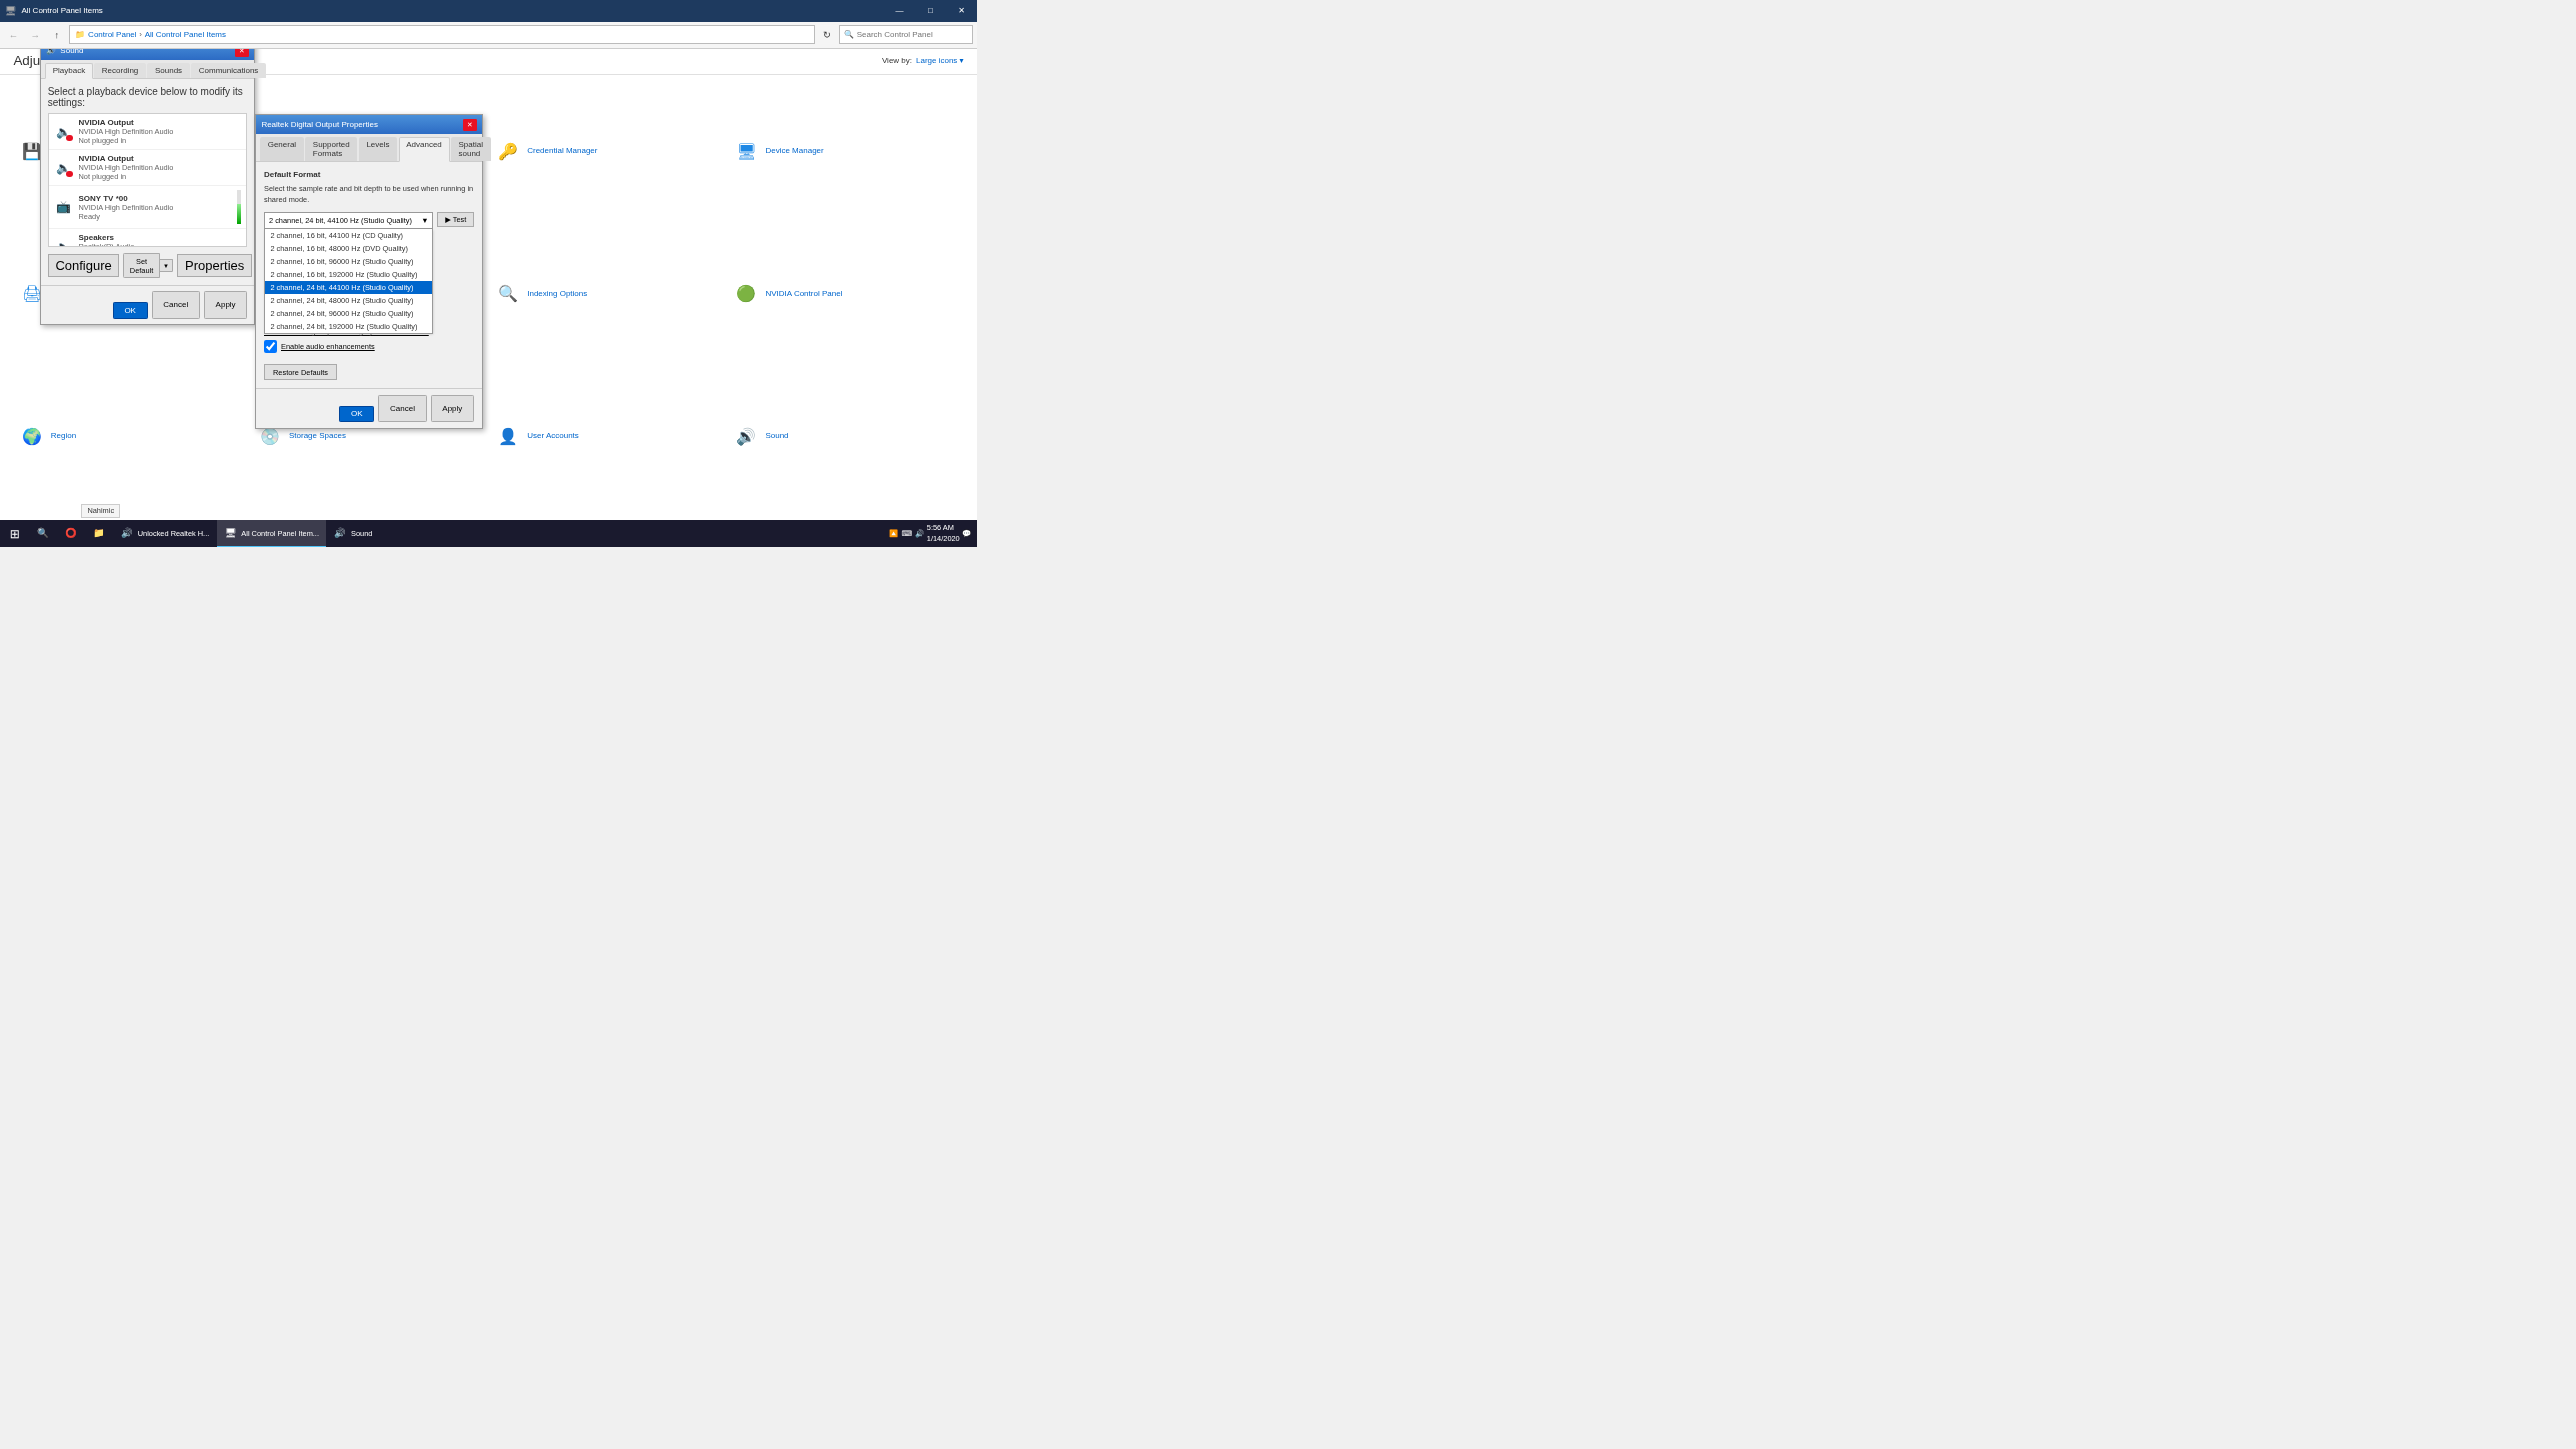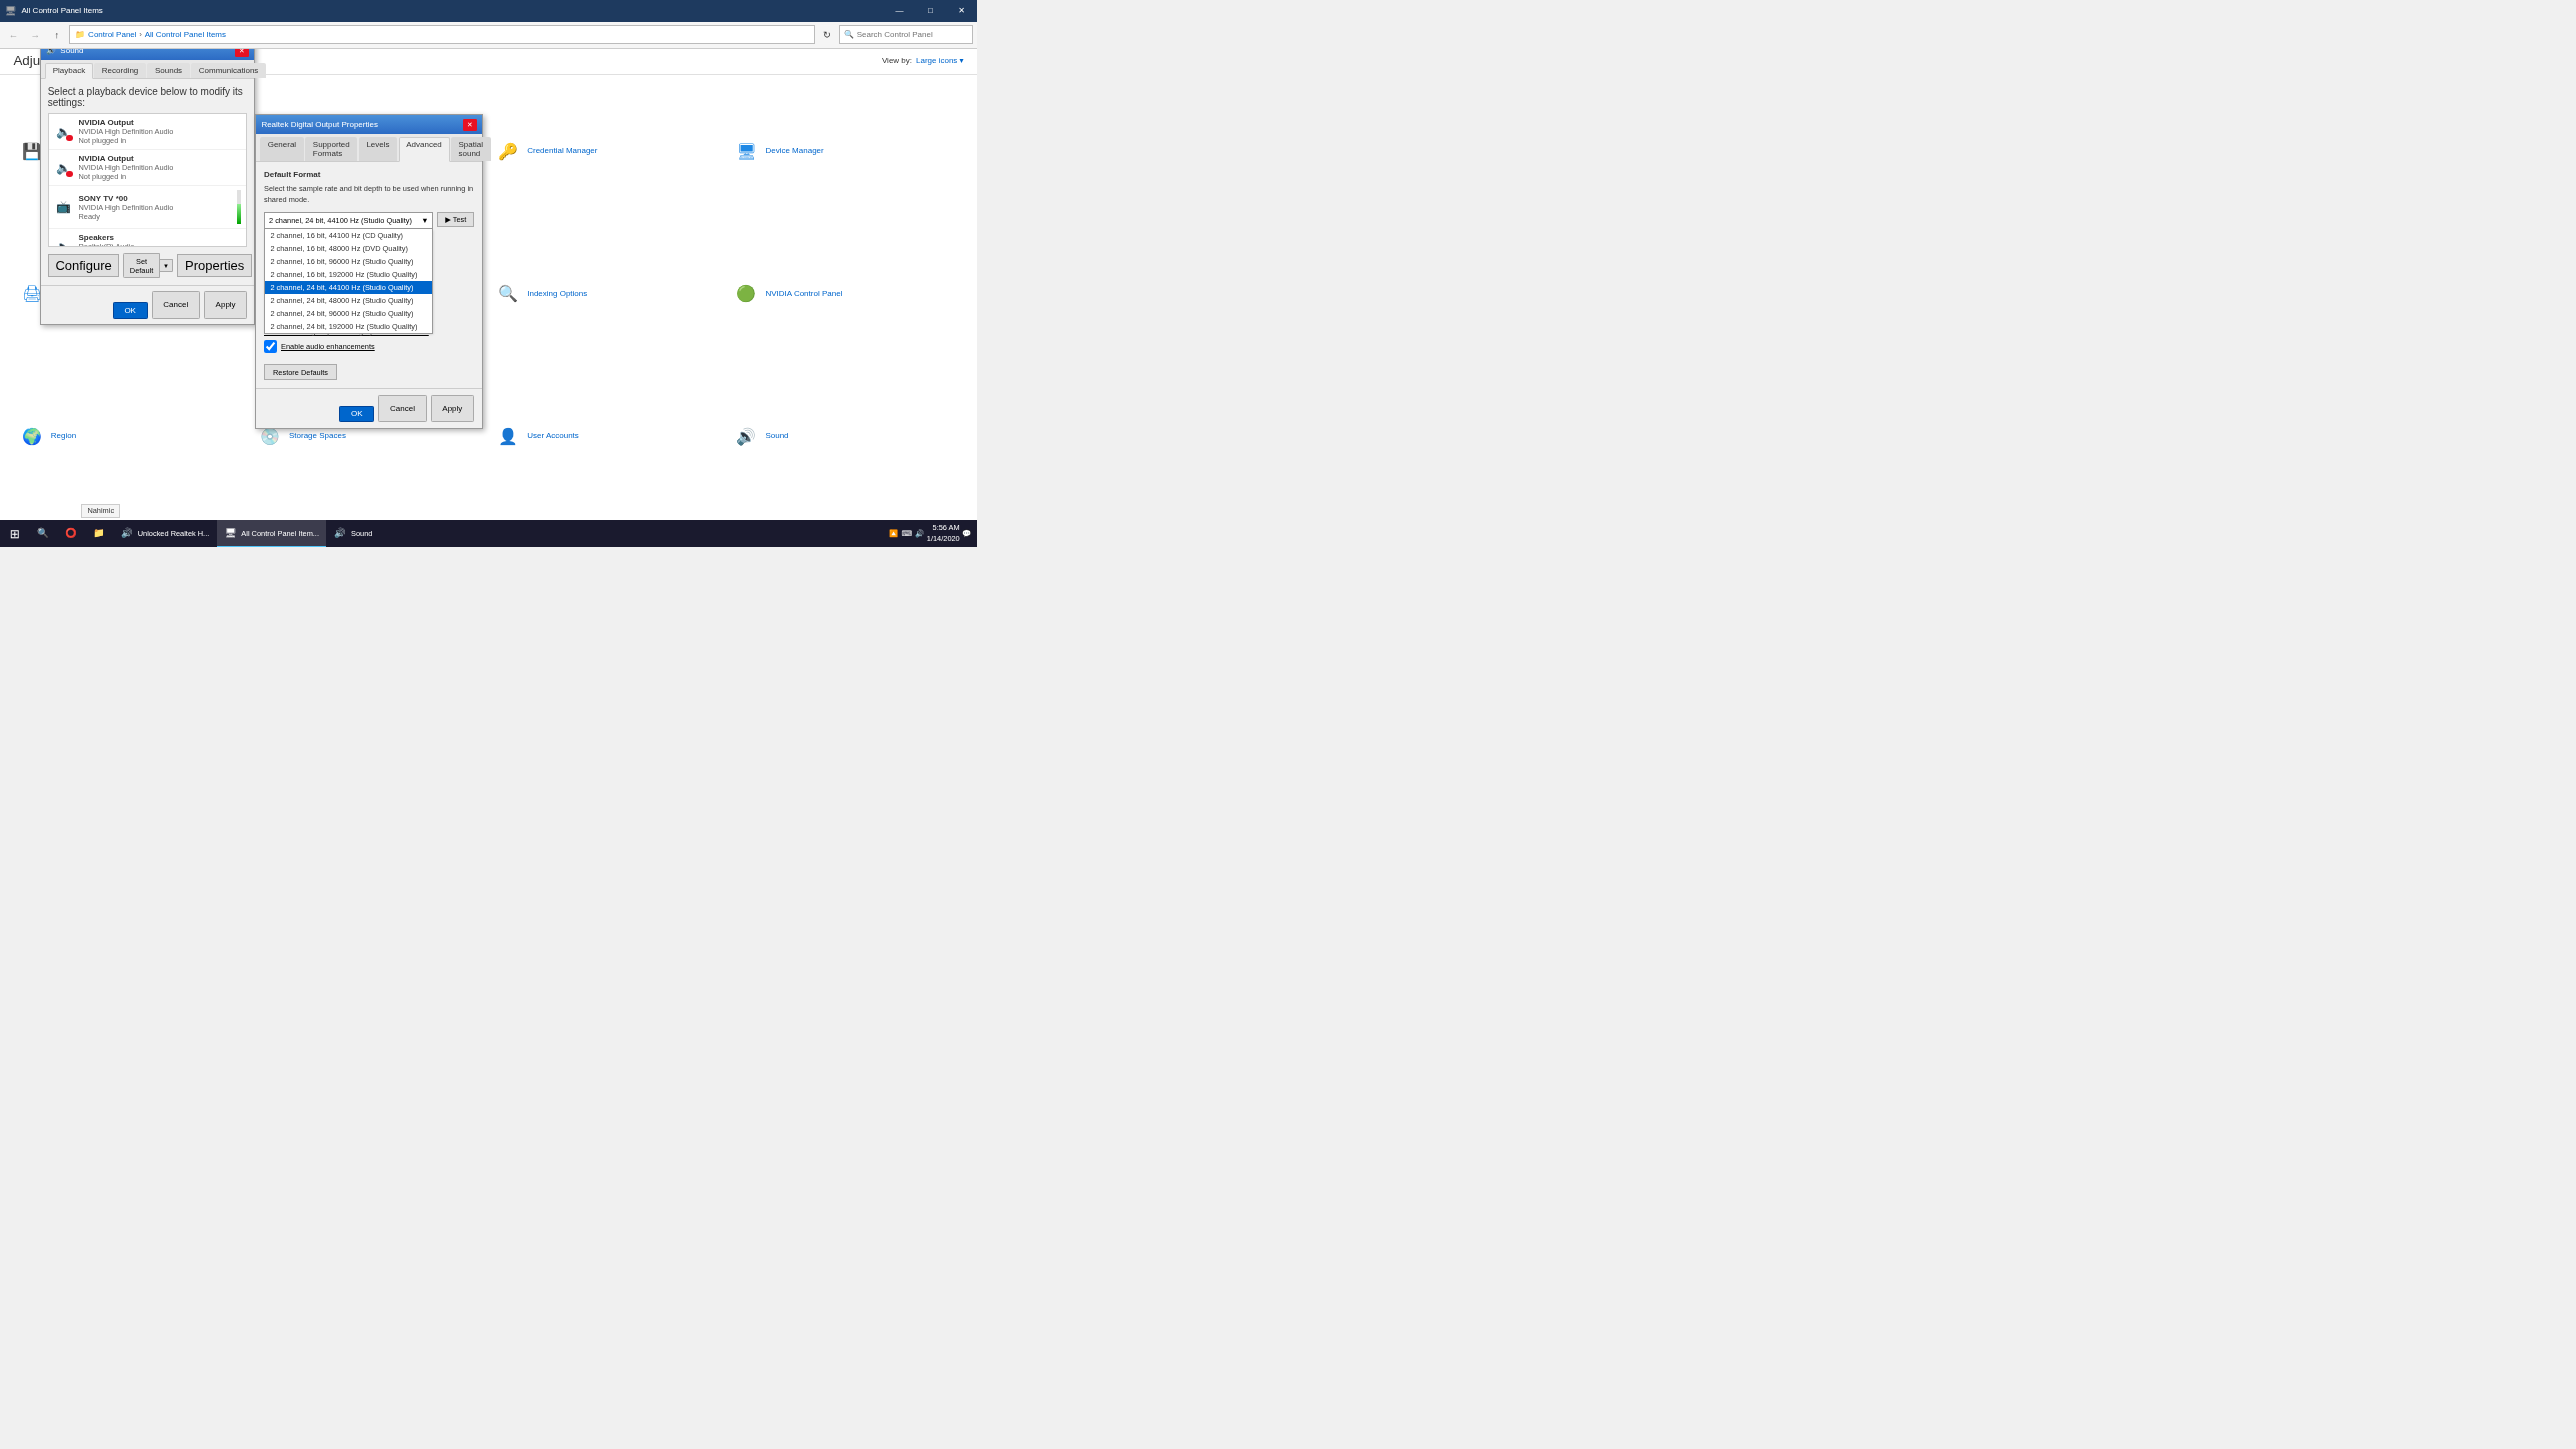--- a/index.html
+++ b/index.html
@@ -65,21 +65,21 @@
     }
     .taskbar-tray {
       display: flex;
       align-items: center;
       gap: 2.7px;
       padding: 0 5.4px;
       color: white;
       font-size: 7.4px;
     }
     .taskbar-time {
-      text-align: right;
+      text-align: left;
       line-height: 1.4;
     }
 
     
     .title-bar {
       position: absolute;
       top: 0;
       left: 0;
       right: 0;
       height: 21.5px;

